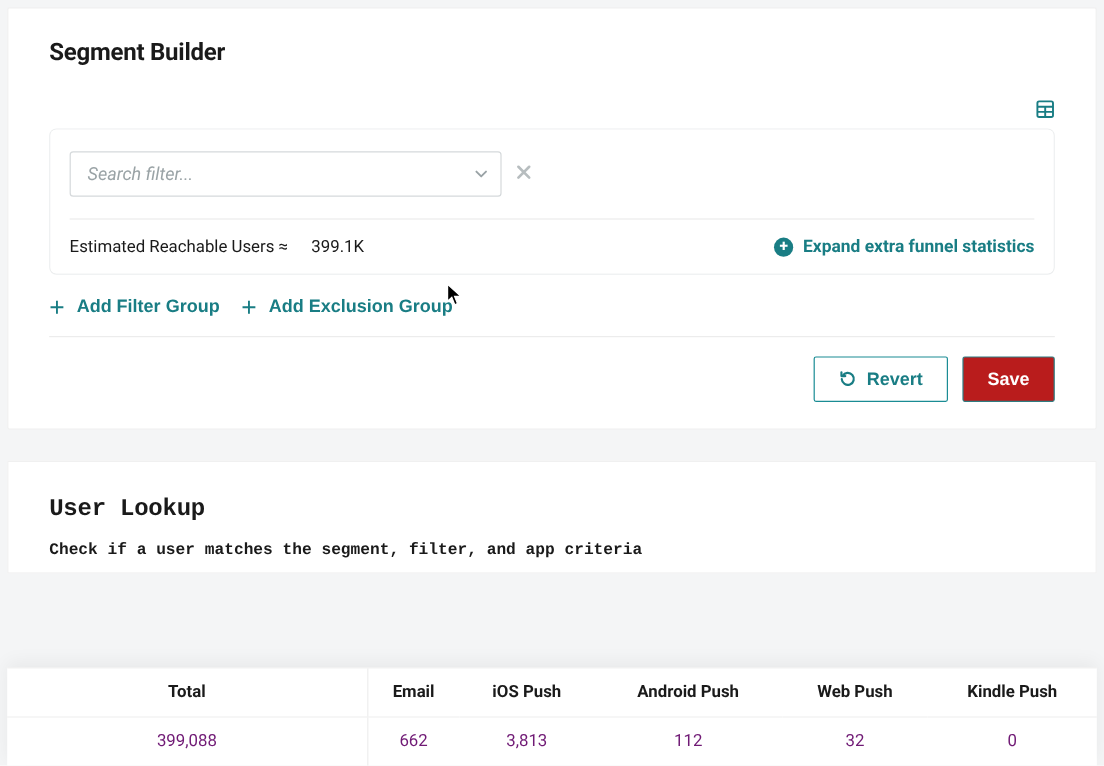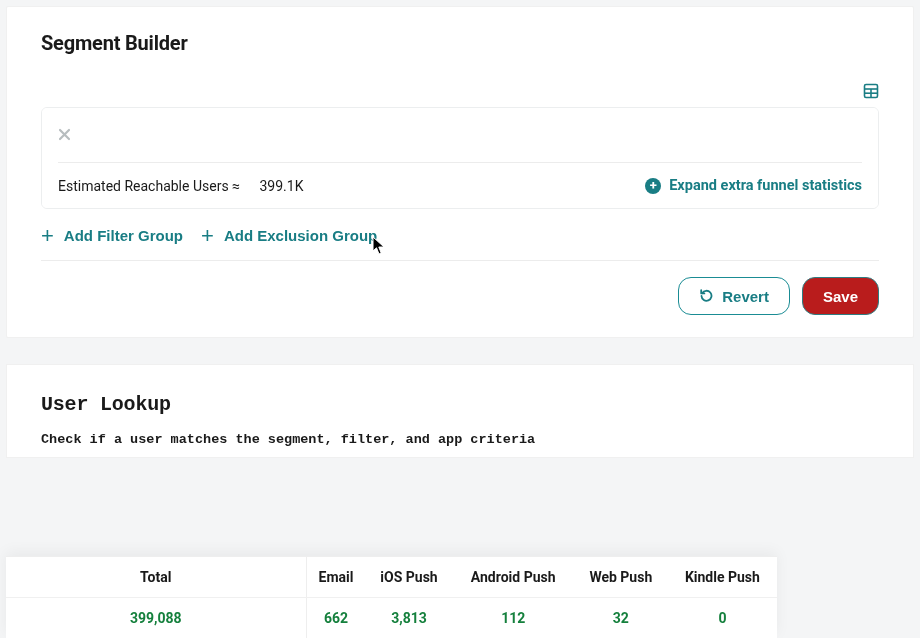--- a/index.html
+++ b/index.html
@@ -169,21 +169,21 @@
 
   .action-row {
     display: flex;
     justify-content: flex-end;
     gap: 12px;
     margin-top: 16px;
   }
   .btn {
     height: 38px;
     padding: 0 20px;
-    border-radius: 13px;
+    border-radius: 2px;
     font-size: 15px;
     font-weight: 600;
     cursor: pointer;
     display: inline-flex;
     align-items: center;
     gap: 8px;
   }
   .btn-outline {
     background: #fff;
     border: 1.5px solid #1a8c94;
@@ -206,42 +206,42 @@
   .lookup-sub {
     font-size: 13.5px;
     font-weight: 600;
     color: #1a1a1a;
   }
 
   .stats-strip {
     position: absolute;
     left: 6px;
     bottom: 0;
-    width: 771px;
+    width: 908px;
     background: #fff;
     border-top: 1px solid #eee;
     box-shadow: 0 -4px 14px rgba(0,0,0,0.05);
   }
   .stats-strip table {
     width: 100%;
     border-collapse: collapse;
   }
   .stats-strip th, .stats-strip td {
     text-align: center;
     font-size: 14px;
     padding: 12px 6px;
   }
   .stats-strip th {
     font-weight: 700;
     color: #1a1a1a;
     border-bottom: 1px solid #f0f0f0;
   }
   .stats-strip td {
-    font-weight: 700;
-    color: #15803d;
+    font-weight: 400;
+    color: #701a75;
   }
   .stats-strip th:first-child,
   .stats-strip td:first-child {
     border-right: 1px solid #eee;
     width: 300px;
   }
 
   .cursor {
     position: absolute;
     left: 372px;
@@ -266,20 +266,28 @@
           <line x1="8" y1="6" x2="8" y2="14.5" stroke="#197d84" stroke-width="1.6"></line>
           <line x1="1.5" y1="10.2" x2="14.5" y2="10.2" stroke="#197d84" stroke-width="1.6"></line>
         </svg>
       </span>
     </button>
   </div>
 
   <div class="filter-group">
     <div class="fg-body">
       <div class="filter-row">
+        <div class="search-select">
+          <span class="placeholder">Search filter...</span>
+          <span class="chev-down">
+            <svg width="12" height="12" viewBox="0 0 12 12">
+                <path d="M2 4l4 4 4-4" stroke="#9aa3a6" stroke-width="1.6" fill="none" stroke-linecap="round" stroke-linejoin="round"></path>
+              </svg>
+          </span>
+        </div>
         <span class="remove-x">
           <svg width="13" height="13" viewBox="0 0 13 13">
               <path d="M2 2l9 9M11 2l-9 9" stroke="#b7bdbf" stroke-width="2.2" stroke-linecap="round"></path>
             </svg>
         </span>
       </div>
       <div class="fg-footer">
         <div class="est">
           <span class="label">Estimated Reachable Users ≈</span>
           <span class="val">399.1K</span>

